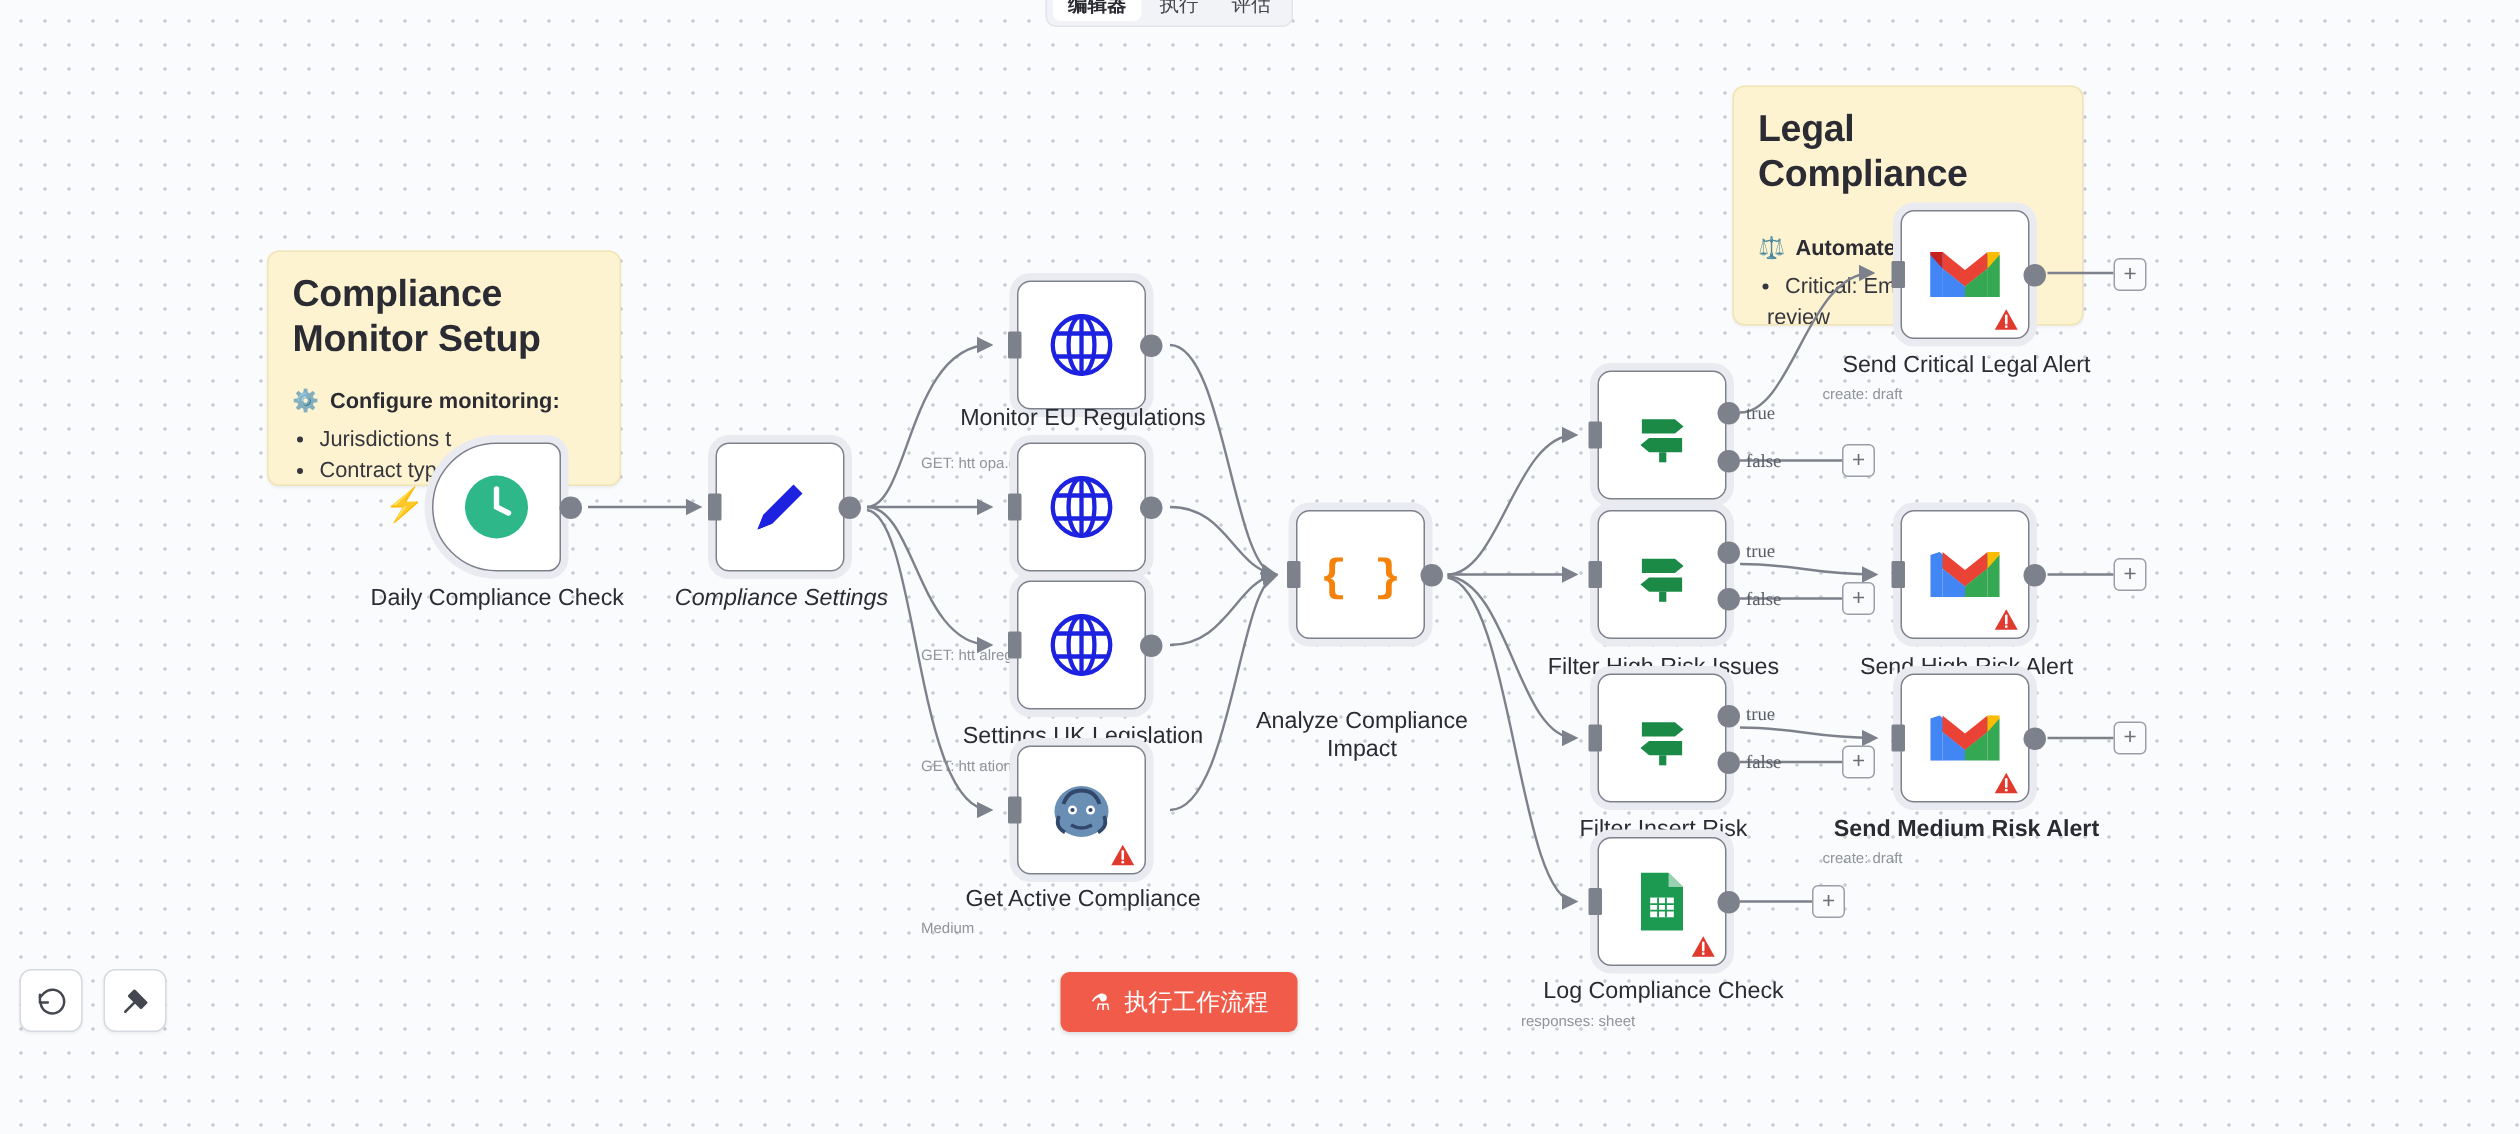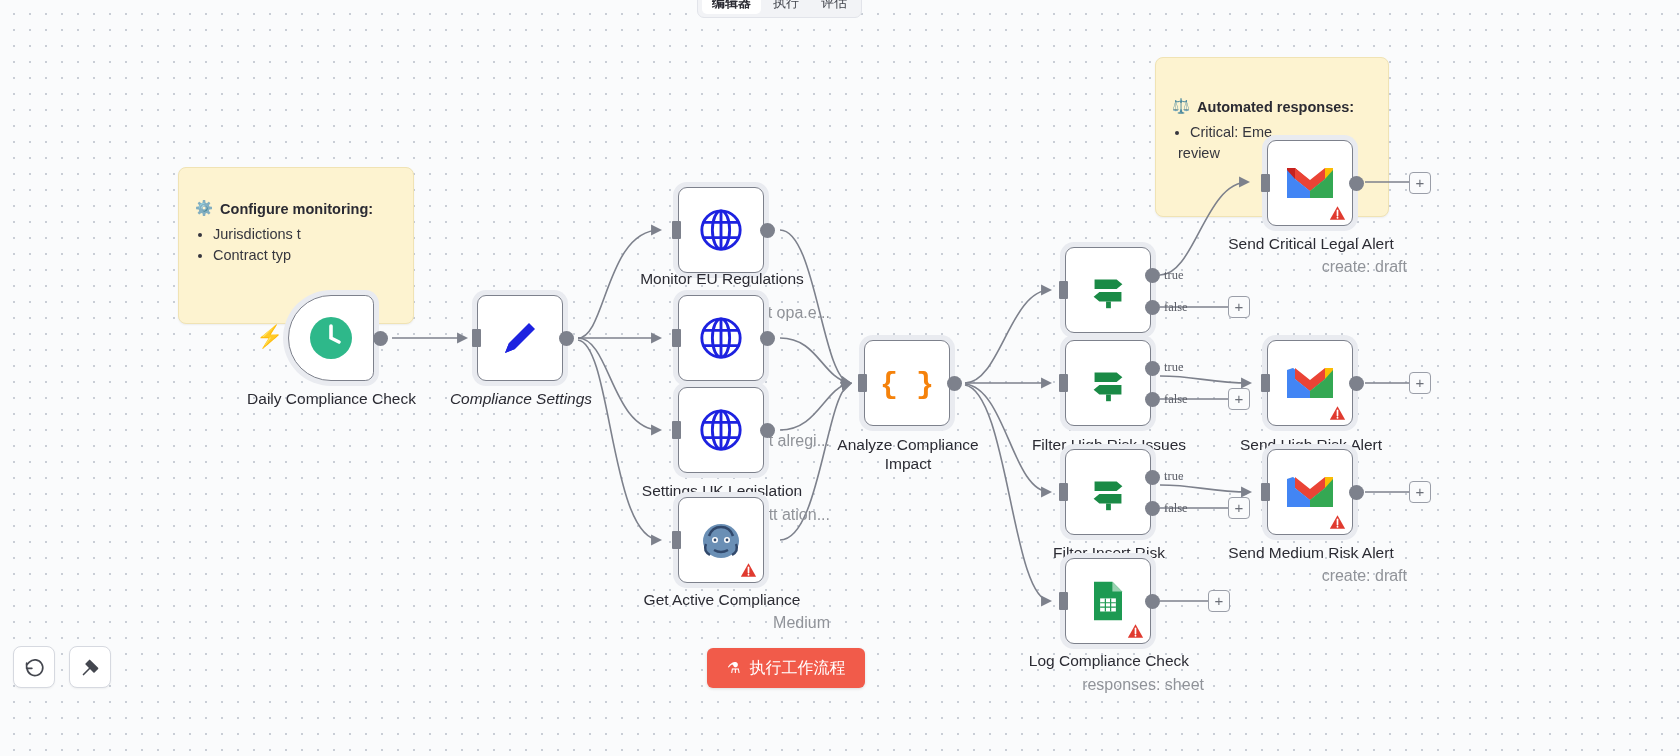--- a/index.html
+++ b/index.html
@@ -59,25 +59,25 @@
   .node .ico { display: block; }
   .node-label {
     position: absolute;
     text-align: center;
     font-size: 15.5px;
     color: #2b2b33;
     line-height: 1.2;
     white-space: nowrap;
     font-weight: 400;
   }
-  .node-label.wrap { white-space: normal; }
+  .node-label.wrap { white-space: normal; margin-top: 36px; }
   .node-sub {
     position: absolute;
-    text-align: right;
-    font-size: 16px;
+    text-align: left;
+    font-size: 10px;
     color: #909399;
     white-space: nowrap;
   }
   .warn {
     position: absolute;
     right: 6px; bottom: 4px;
     width: 17px; height: 16px;
   }
 
   
@@ -162,31 +162,33 @@
 
 <div id="canvas">
 
   <div class="top-tabs">
     <div class="tab active">编辑器</div>
     <div class="tab">执行</div>
     <div class="tab">评估</div>
   </div>
 
   <div class="sticky" style="left:178px; top:167px; width:236px; height:157px;">
+    <h2>Compliance Monitor Setup</h2>
     <div class="note-head">
       <span>⚙️</span>
       <span>Configure monitoring:</span>
     </div>
     <ul>
       <li>Jurisdictions t</li>
       <li>Contract typ</li>
     </ul>
   </div>
 
   <div class="sticky" style="left:1155px; top:57px; width:234px; height:160px;">
+    <h2>Legal Compliance</h2>
     <div class="note-head" style="margin-top:26px;">
       <span>⚖️</span>
       <span>Automated responses:</span>
     </div>
     <ul>
       <li>Critical: Eme</li>
       <li style="list-style:none; margin-left:-12px;">review</li>
 
     </ul>
   </div>
@@ -443,21 +445,21 @@
     </svg>
     <svg class="warn" viewBox="0 0 20 18">
       <path d="M10,1 L19,17 L1,17 Z" fill="#e03a2f"></path>
       <path d="M10,6 L10,12" stroke="#fff" stroke-width="2" stroke-linecap="round"></path>
       <circle cx="10" cy="14.6" r="1.1" fill="#fff"></circle>
     </svg>
   </div>
   <div class="port-in" style="left:1261px; top:483px;"></div>
   <div class="port-out" style="left:1349px; top:485px;"></div>
   <div class="plus-btn" style="left:1409px; top:481px;">+</div>
-  <div class="node-label" style="left:1215px; top:544px; width:192px;">Send Medium Risk Alert</div>
+  <div class="node-label" style="left:1215px; top:544px; width:192px;font-weight:bold;">Send Medium Risk Alert</div>
   <div class="node-sub" style="left:1215px; top:567px; width:192px;">create: draft</div>
 
   <div class="tool-btn" style="left:13px; top:646px;">
     <svg width="21" height="21" viewBox="0 0 24 24" fill="none" stroke="#44474f" stroke-width="1.9" stroke-linecap="round" stroke-linejoin="round">
       <path d="M3 7v6h6"></path>
       <path d="M3.5 13a9 9 0 1 0 2.6-7.1L3 9"></path>
     </svg>
   </div>
   <div class="tool-btn" style="left:69px; top:646px;">
     <svg width="21" height="21" viewBox="0 0 24 24" fill="none" stroke="#44474f" stroke-width="1.9" stroke-linecap="round" stroke-linejoin="round">

